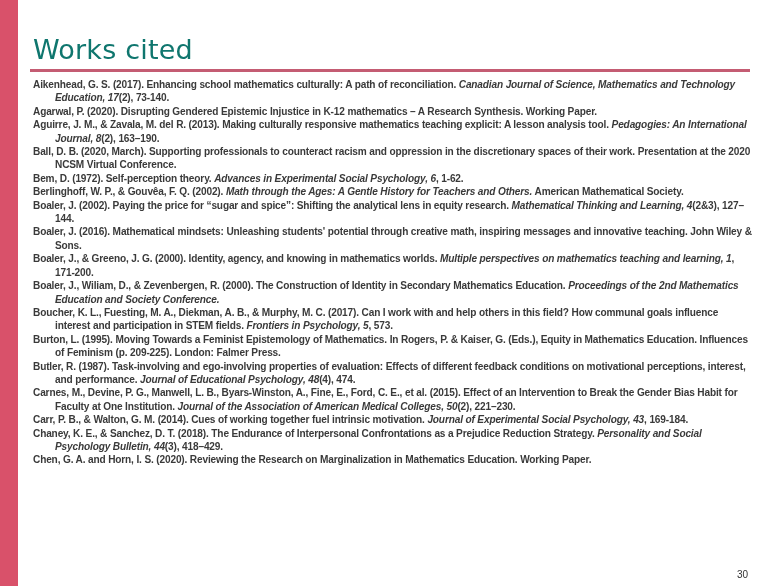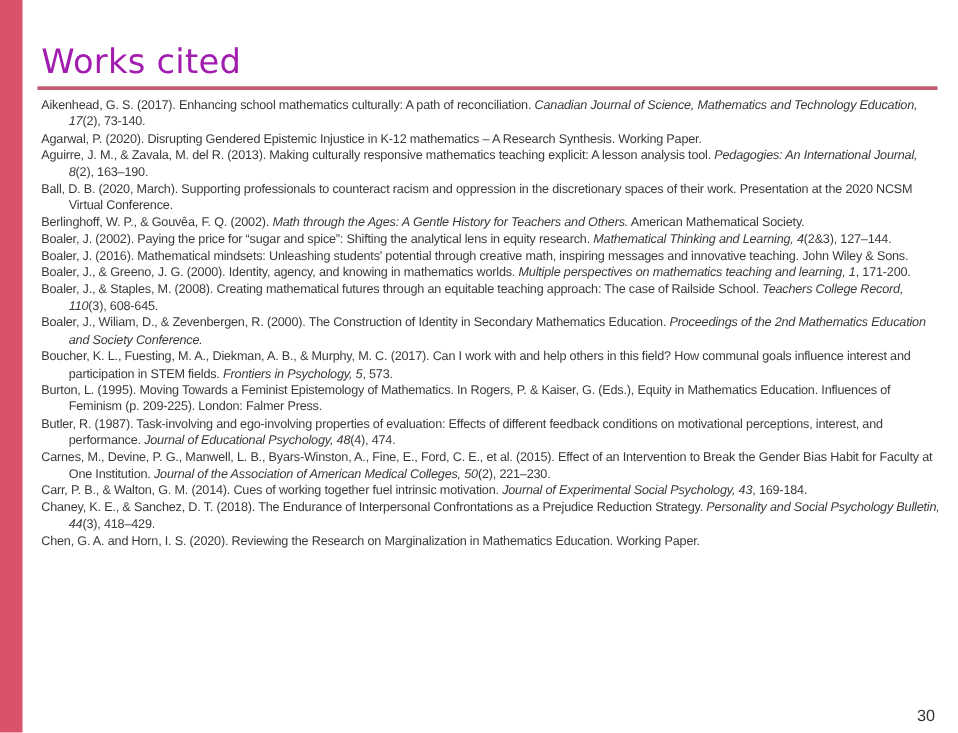--- a/index.html
+++ b/index.html
@@ -2,46 +2,46 @@
 <html><head>
 <meta charset="utf-8">
 <style>
   html, body { margin:0; padding:0; }
   body {
     width:766px; height:586px; background:#ffffff; position:relative; overflow:hidden;
     font-family:"Liberation Sans", sans-serif; color:#3a3a3a;
   }
   .side-bar { position:absolute; left:0; top:0; width:18px; height:586px; background:#d9516a; }
   .title {
-    position:absolute; left:33px; top:34px; font-size:27px; color:#a21caf;
+    position:absolute; left:33px; top:34px; font-size:27px; color:#0f766e;
     font-family:"DejaVu Sans", sans-serif; font-weight:normal; margin:0; letter-spacing:0.2px;
   }
   .title-rule { position:absolute; left:30px; top:69px; width:720px; height:3px; background:#c45c73; }
   .refs { position:absolute; left:33px; top:78px; width:720px; font-size:10.1px; line-height:13.4px; letter-spacing:-0.15px; }
-  .ref { padding-left:22px; text-indent:-22px; margin:0; }
+  .ref { padding-left:22px; text-indent:-22px; margin:0;font-weight:bold; }
   .ref i { font-style:italic; }
-  .page-num { position:absolute; right:18px; bottom:6px; font-size:13px; color:#333; }
+  .page-num { position:absolute; right:18px; bottom:6px; font-size:10px; color:#333; }
 </style>
 </head>
 <body>
 
 <div class="side-bar"></div>
 <h1 class="title">Works cited</h1>
 <div class="title-rule"></div>
 
 <div class="refs">
   <p class="ref"><span>Aikenhead, G. S. (2017). Enhancing school mathematics culturally: A path of reconciliation. </span><i>Canadian Journal of Science, Mathematics and Technology Education, 17</i><span>(2), 73-140.</span></p>
   <p class="ref"><span>Agarwal, P. (2020). Disrupting Gendered Epistemic Injustice in K-12 mathematics – A Research Synthesis. Working Paper.</span><i></i><span></span></p>
   <p class="ref"><span>Aguirre, J. M., &amp; Zavala, M. del R. (2013). Making culturally responsive mathematics teaching explicit: A lesson analysis tool. </span><i>Pedagogies: An International Journal, 8</i><span>(2), 163–190.</span></p>
   <p class="ref"><span>Ball, D. B. (2020, March). Supporting professionals to counteract racism and oppression in the discretionary spaces of their work. Presentation at the 2020 NCSM Virtual Conference.</span><i></i><span></span></p>
+  <p class="ref"><span>Bem, D. (1972). Self-perception theory. </span><i>Advances in Experimental Social Psychology, 6</i><span>, 1-62.</span></p>
   <p class="ref"><span>Berlinghoff, W. P., &amp; Gouvêa, F. Q. (2002). </span><i>Math through the Ages: A Gentle History for Teachers and Others.</i><span> American Mathematical Society.</span></p>
   <p class="ref"><span>Boaler, J. (2002). Paying the price for “sugar and spice”: Shifting the analytical lens in equity research. </span><i>Mathematical Thinking and Learning, 4</i><span>(2&amp;3), 127–144.</span></p>
   <p class="ref"><span>Boaler, J. (2016). Mathematical mindsets: Unleashing students' potential through creative math, inspiring messages and innovative teaching. John Wiley &amp; Sons.</span><i></i><span></span></p>
   <p class="ref"><span>Boaler, J., &amp; Greeno, J. G. (2000). Identity, agency, and knowing in mathematics worlds. </span><i>Multiple perspectives on mathematics teaching and learning, 1</i><span>, 171-200.</span></p>
-  <p class="ref"><span>Boaler, J., &amp; Staples, M. (2008). Creating mathematical futures through an equitable teaching approach: The case of Railside School. </span><i>Teachers College Record, 110</i><span>(3), 608-645.</span></p>
   <p class="ref"><span>Boaler, J., Wiliam, D., &amp; Zevenbergen, R. (2000). The Construction of Identity in Secondary Mathematics Education. </span><i>Proceedings of the 2nd Mathematics Education and Society Conference.</i><span></span></p>
   <p class="ref"><span>Boucher, K. L., Fuesting, M. A., Diekman, A. B., &amp; Murphy, M. C. (2017). Can I work with and help others in this field? How communal goals influence interest and participation in STEM fields. </span><i>Frontiers in Psychology, 5</i><span>, 573.</span></p>
   <p class="ref"><span>Burton, L. (1995). Moving Towards a Feminist Epistemology of Mathematics. In Rogers, P. &amp; Kaiser, G. (Eds.), Equity in Mathematics Education. Influences of Feminism (p. 209-225). London: Falmer Press.</span><i></i><span></span></p>
   <p class="ref"><span>Butler, R. (1987). Task-involving and ego-involving properties of evaluation: Effects of different feedback conditions on motivational perceptions, interest, and performance. </span><i>Journal of Educational Psychology, 48</i><span>(4), 474.</span></p>
   <p class="ref"><span>Carnes, M., Devine, P. G., Manwell, L. B., Byars-Winston, A., Fine, E., Ford, C. E., et al. (2015). Effect of an Intervention to Break the Gender Bias Habit for Faculty at One Institution. </span><i>Journal of the Association of American Medical Colleges, 50</i><span>(2), 221–230.</span></p>
   <p class="ref"><span>Carr, P. B., &amp; Walton, G. M. (2014). Cues of working together fuel intrinsic motivation. </span><i>Journal of Experimental Social Psychology, 43</i><span>, 169-184.</span></p>
   <p class="ref"><span>Chaney, K. E., &amp; Sanchez, D. T. (2018). The Endurance of Interpersonal Confrontations as a Prejudice Reduction Strategy. </span><i>Personality and Social Psychology Bulletin, 44</i><span>(3), 418–429.</span></p>
   <p class="ref"><span>Chen, G. A. and Horn, I. S. (2020). Reviewing the Research on Marginalization in Mathematics Education. Working Paper.</span><i></i><span></span></p>
 </div>
 

